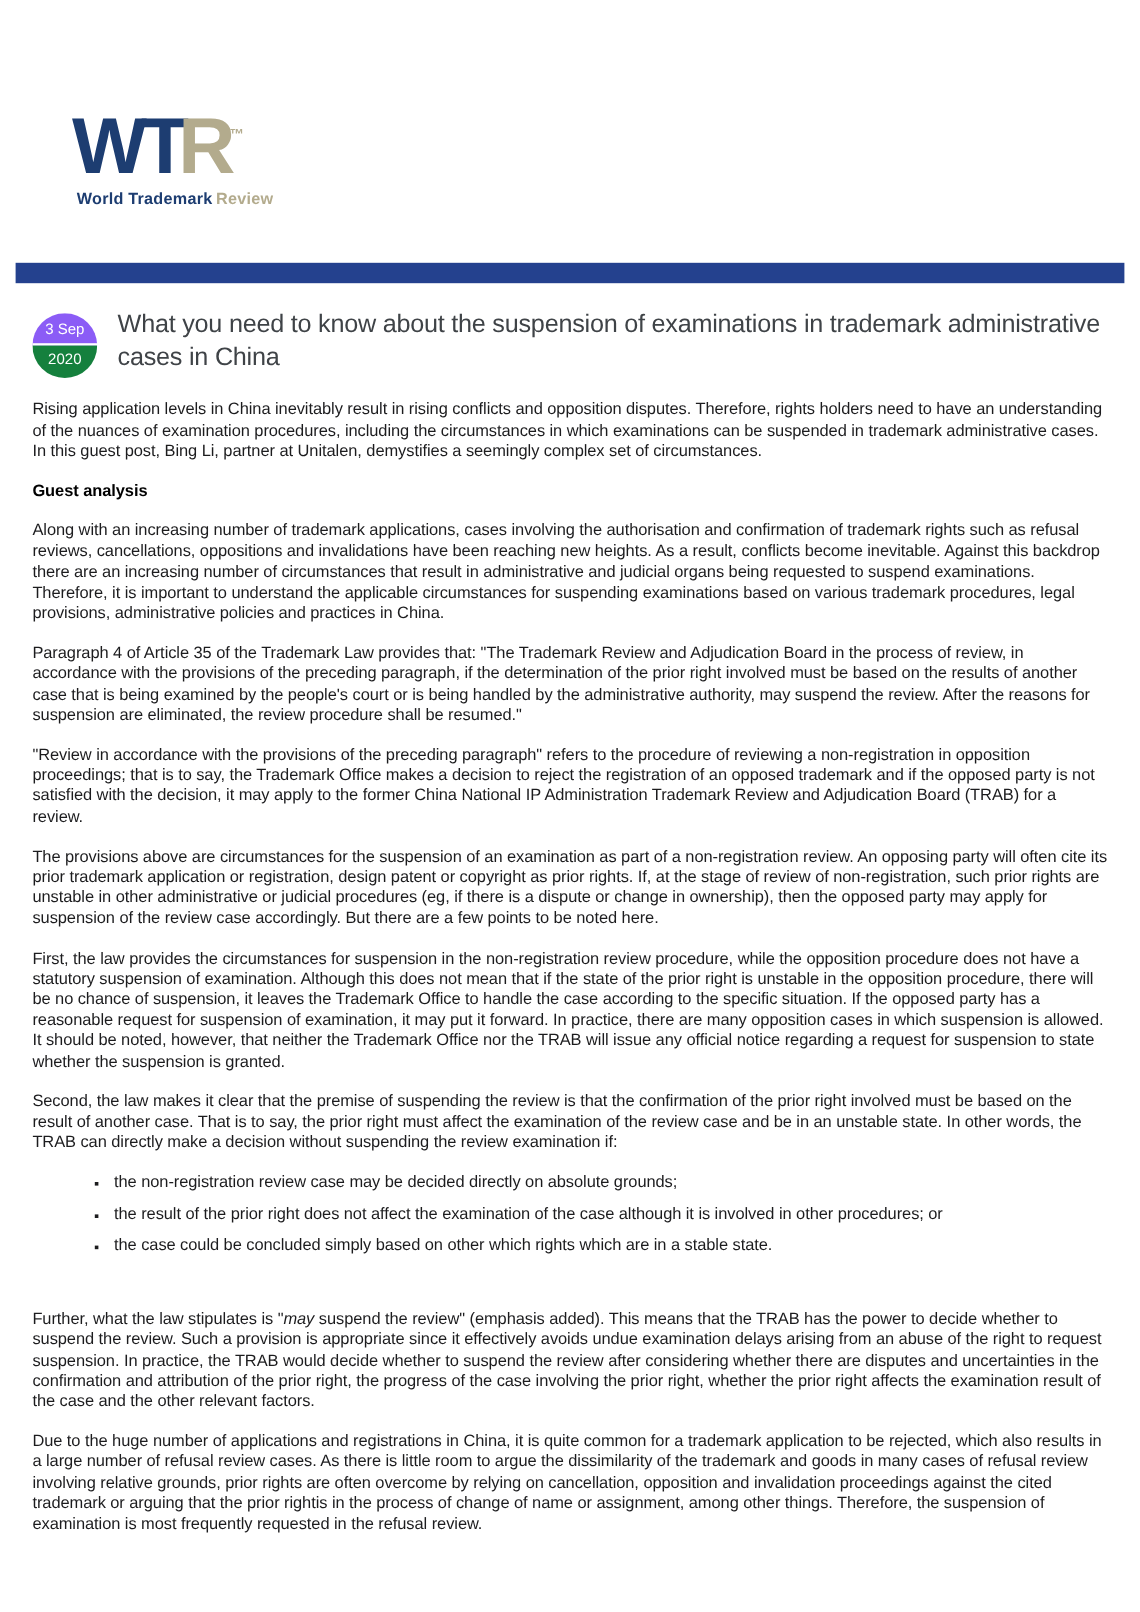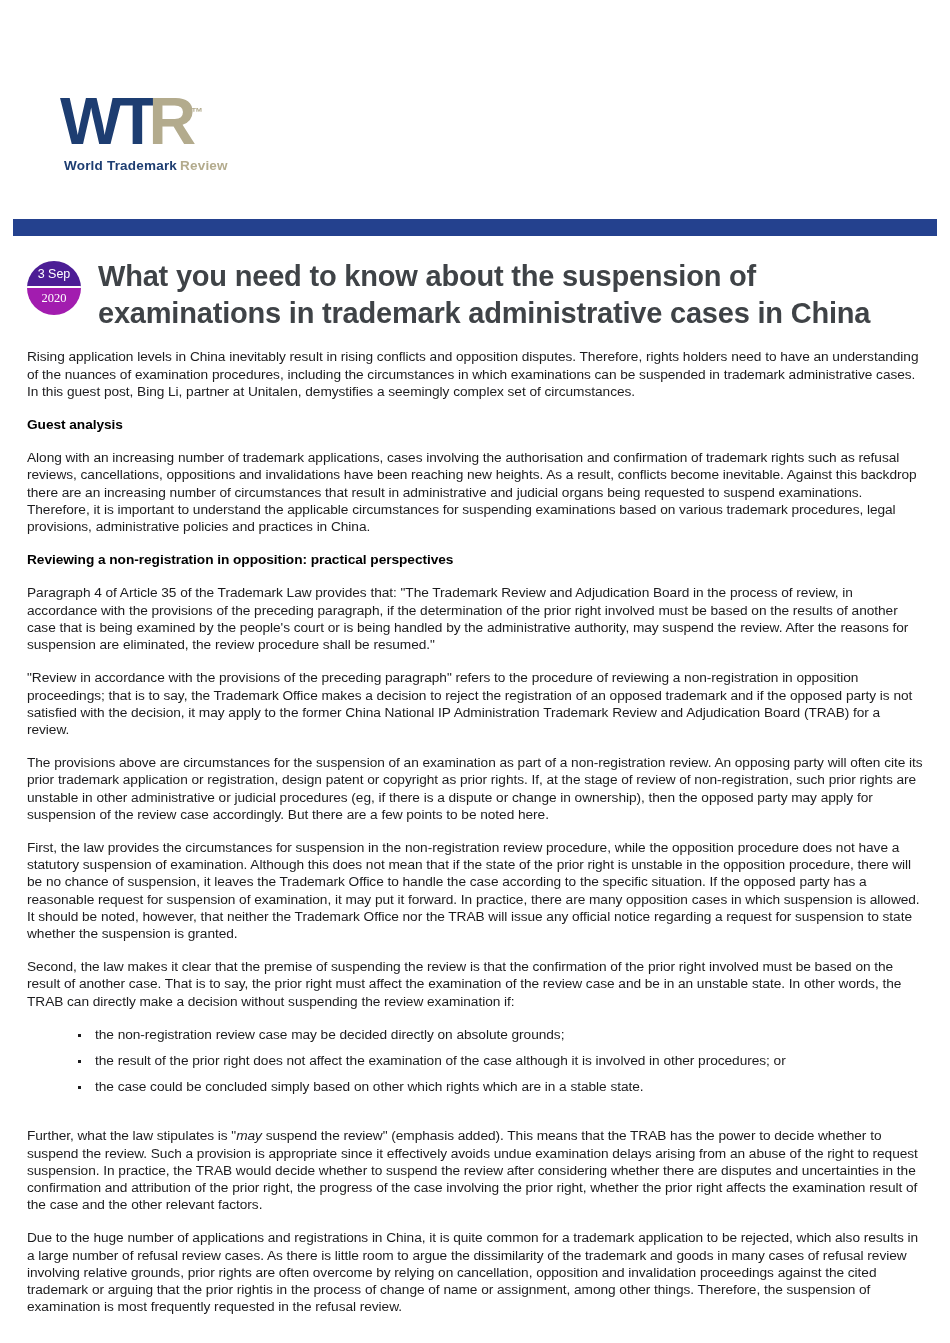--- a/index.html
+++ b/index.html
@@ -20,31 +20,31 @@
   .tagline-secondary { color:#b3ab8d; margin-left:3px; }
   
   .top-bar { height:17px; background:#24418e; margin:46px 13px 0 13px; }
   
   .article-header { display:flex; align-items:flex-start; padding:22px 27px 0 27px; gap:17px; }
   .date-badge {
     width:54px; height:54px; border-radius:50%; overflow:hidden; flex-shrink:0;
     display:flex; flex-direction:column; text-align:center; color:#fff;
     font-size:12.5px; margin-top:3px;
   }
-  .date-top    { height:27px; background:#4c1d95; display:flex; align-items:center; justify-content:center; border-bottom:2px solid #ffffff;text-align:center; }
-  .date-bottom { flex:1; background:#a21caf; display:flex; align-items:center; justify-content:center; padding-bottom:6px;font-family:Liberation Serif, serif; }
+  .date-top    { height:27px; background:#8b5cf6; display:flex; align-items:center; justify-content:center; border-bottom:2px solid #ffffff;text-align:center; }
+  .date-bottom { flex:1; background:#15803d; display:flex; align-items:center; justify-content:center; padding-bottom:6px; }
   .article-title {
-    font-size:29px; font-weight:700; color:#3f4347;
+    font-size:21px; font-weight:400; color:#3f4347;
     line-height:1.26; letter-spacing:-0.2px; max-width:840px;
   }
   
   .content { padding:17px 27px 0 27px; font-size:13.7px; line-height:17.2px; color:#1c1c1e; letter-spacing:-0.05px; }
   .content p { margin:0 0 16px 0; }
   .content h3 { font-size:13.7px; font-weight:bold; color:#000000; margin:0 0 16px 0; }
-  .bullet-list { list-style:square; margin:6px 0 32px 0; padding-left:64px; }
+  .bullet-list { list-style:square; margin:6px 0 44px 0; padding-left:64px; }
   .bullet-list li { margin-bottom:9px; padding-left:4px; }
   .bullet-list li::marker { font-size:10px; }
   .em-word { font-style:italic; }
 </style>
 </head>
 <body>
 
 <div class="page">
 
   <div class="masthead">
@@ -67,21 +67,20 @@
     </div>
     <h1 class="article-title">What you need to know about the suspension of examinations in trademark administrative cases in China</h1>
   </div>
 
   <div class="content">
     <p>Rising application levels in China inevitably result in rising conflicts and opposition disputes. Therefore, rights holders need to have an understanding of the nuances of examination procedures, including the circumstances in which examinations can be suspended in trademark administrative cases. In this guest post, Bing Li, partner at Unitalen, demystifies a seemingly complex set of circumstances.</p>
 
     <h3>Guest analysis</h3>
     <p>Along with an increasing number of trademark applications, cases involving the authorisation and confirmation of trademark rights such as refusal reviews, cancellations, oppositions and invalidations have been reaching new heights. As a result, conflicts become inevitable. Against this backdrop there are an increasing number of circumstances that result in administrative and judicial organs being requested to suspend examinations. Therefore, it is important to understand the applicable circumstances for suspending examinations based on various trademark procedures, legal provisions, administrative policies and practices in China.</p>
 
-    <h3>Reviewing a non-registration in opposition: practical perspectives</h3>
     <p>Paragraph 4 of Article 35 of the Trademark Law provides that: "The Trademark Review and Adjudication Board in the process of review, in accordance with the provisions of the preceding paragraph, if the determination of the prior right involved must be based on the results of another case that is being examined by the people's court or is being handled by the administrative authority, may suspend the review. After the reasons for suspension are eliminated, the review procedure shall be resumed."</p>
     <p>"Review in accordance with the provisions of the preceding paragraph" refers to the procedure of reviewing a non-registration in opposition proceedings; that is to say, the Trademark Office makes a decision to reject the registration of an opposed trademark and if the opposed party is not satisfied with the decision, it may apply to the former China National IP Administration Trademark Review and Adjudication Board (TRAB) for a review.</p>
     <p>The provisions above are circumstances for the suspension of an examination as part of a non-registration review. An opposing party will often cite its prior trademark application or registration, design patent or copyright as prior rights. If, at the stage of review of non-registration, such prior rights are unstable in other administrative or judicial procedures (eg, if there is a dispute or change in ownership), then the opposed party may apply for suspension of the review case accordingly. But there are a few points to be noted here.</p>
     <p>First, the law provides the circumstances for suspension in the non-registration review procedure, while the opposition procedure does not have a statutory suspension of examination. Although this does not mean that if the state of the prior right is unstable in the opposition procedure, there will be no chance of suspension, it leaves the Trademark Office to handle the case according to the specific situation. If the opposed party has a reasonable request for suspension of examination, it may put it forward. In practice, there are many opposition cases in which suspension is allowed. It should be noted, however, that neither the Trademark Office nor the TRAB will issue any official notice regarding a request for suspension to state whether the suspension is granted.</p>
     <p>Second, the law makes it clear that the premise of suspending the review is that the confirmation of the prior right involved must be based on the result of another case. That is to say, the prior right must affect the examination of the review case and be in an unstable state. In other words, the TRAB can directly make a decision without suspending the review examination if:</p>
 
     <ul class="bullet-list">
       <li>the non-registration review case may be decided directly on absolute grounds;</li>
       <li>the result of the prior right does not affect the examination of the case although it is involved in other procedures; or</li>
       <li>the case could be concluded simply based on other which rights which are in a stable state.</li>

